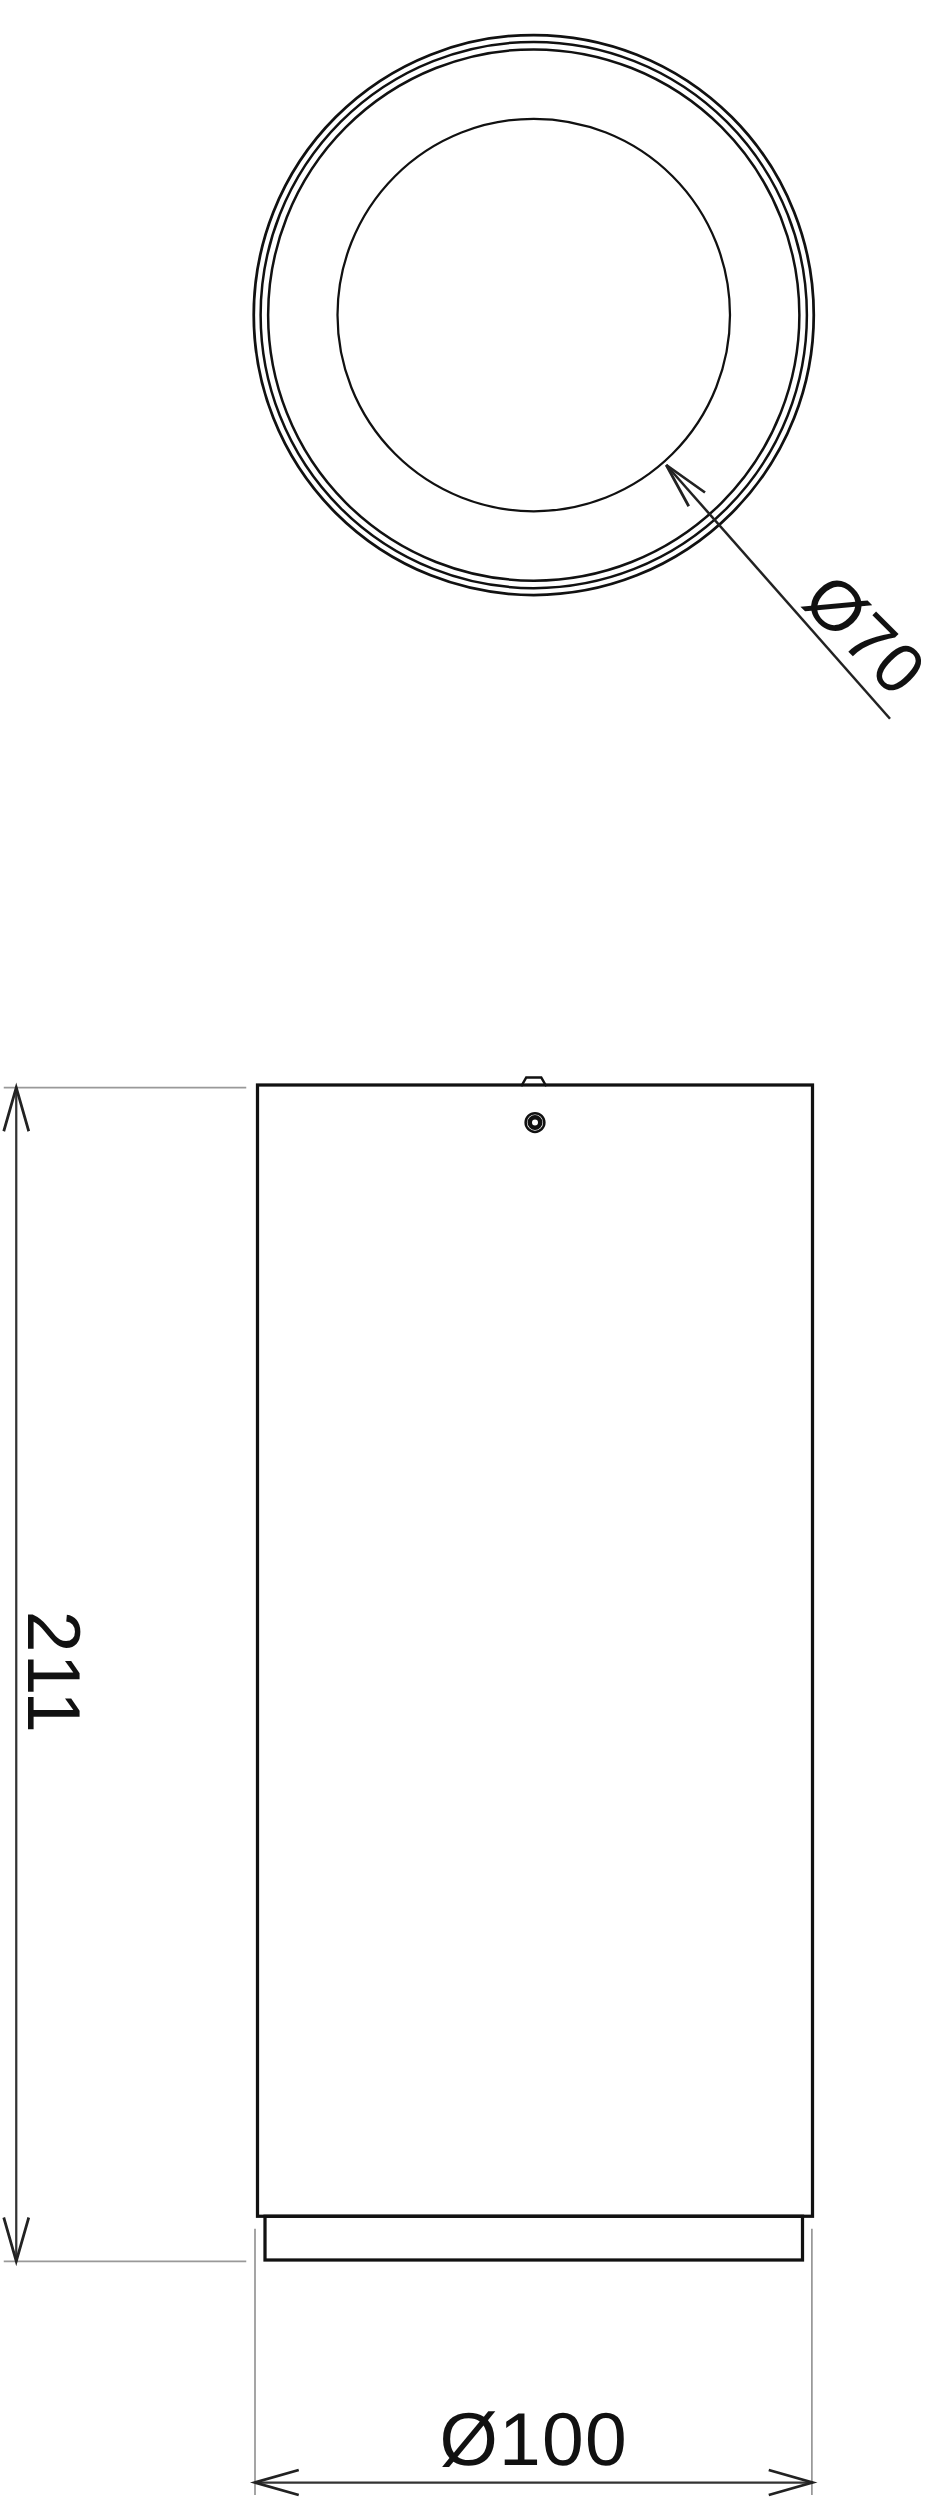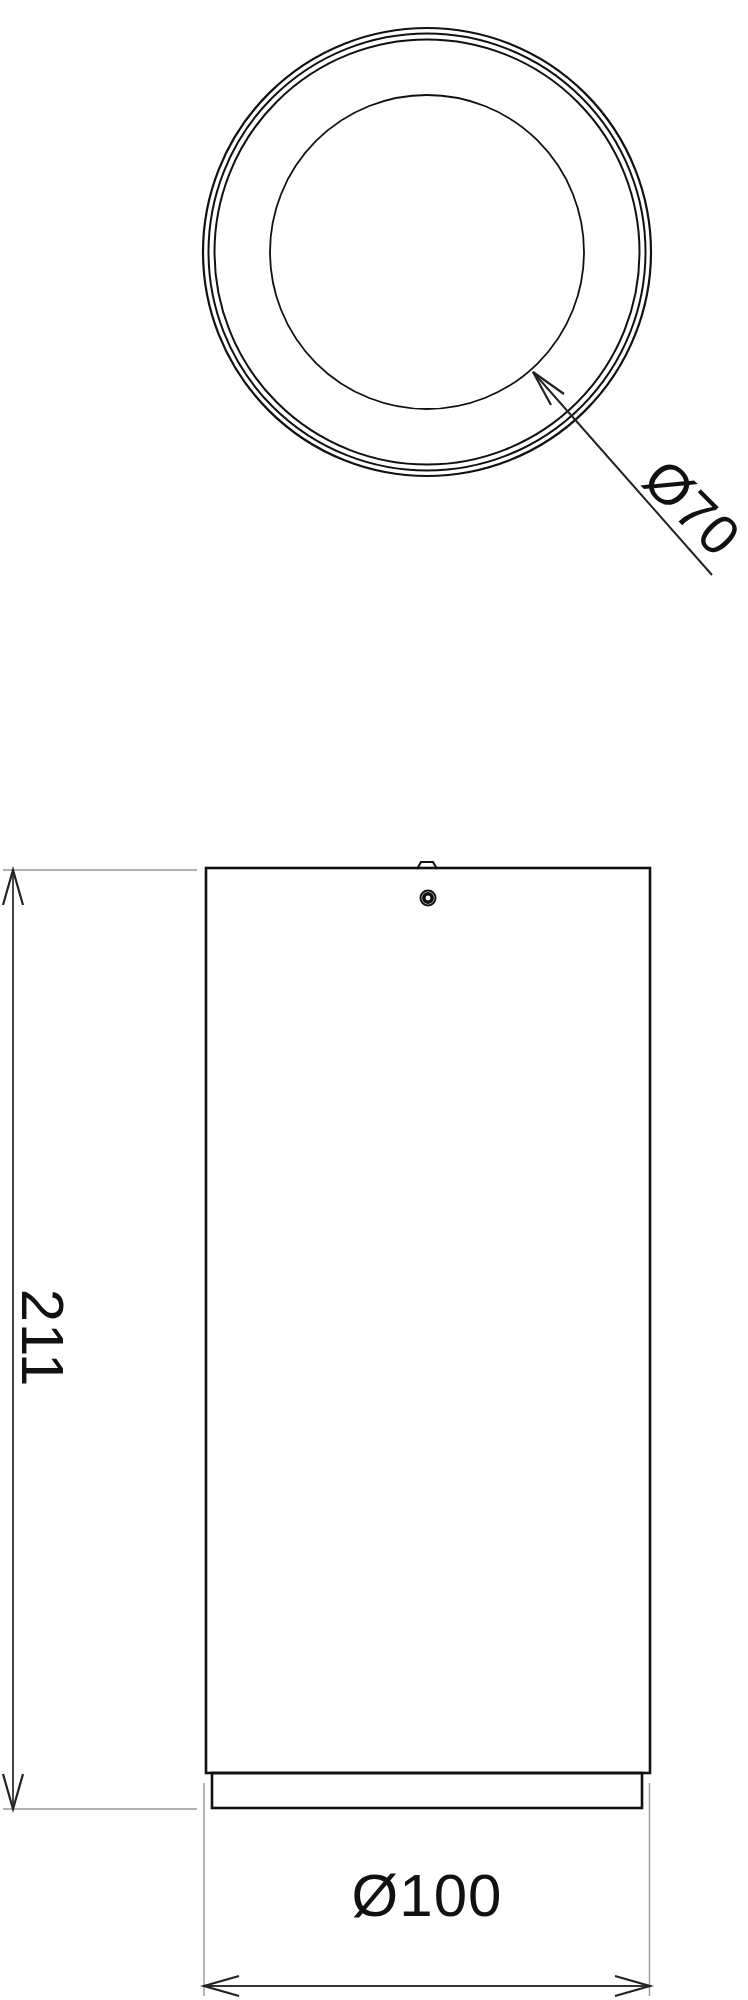--- a/index.html
+++ b/index.html
@@ -28,21 +28,21 @@
     letter-spacing: 1px;
   }
   .dim-label.height {
     left: 42px;
     top: 1338px;
     font-size: 60px;
     transform: translate(-50%, -50%) rotate(90deg);
   }
   .dim-label.outer-dia {
     left: 427px;
-    top: 1896px;
+    top: 1952px;
     font-size: 60px;
     transform: translate(-50%, -50%);
   }
   .dim-label.inner-dia {
     left: 692px;
     top: 508px;
     font-size: 56px;
     transform: translate(-50%, -50%) rotate(45deg);
   }
 </style>

